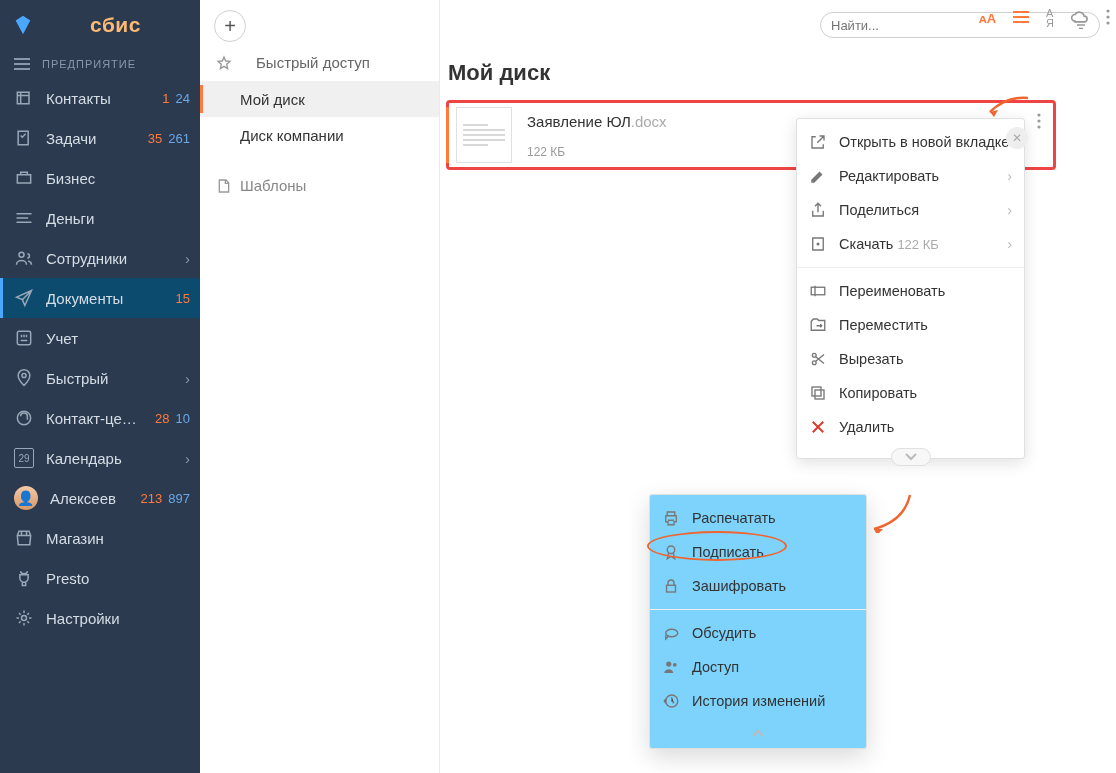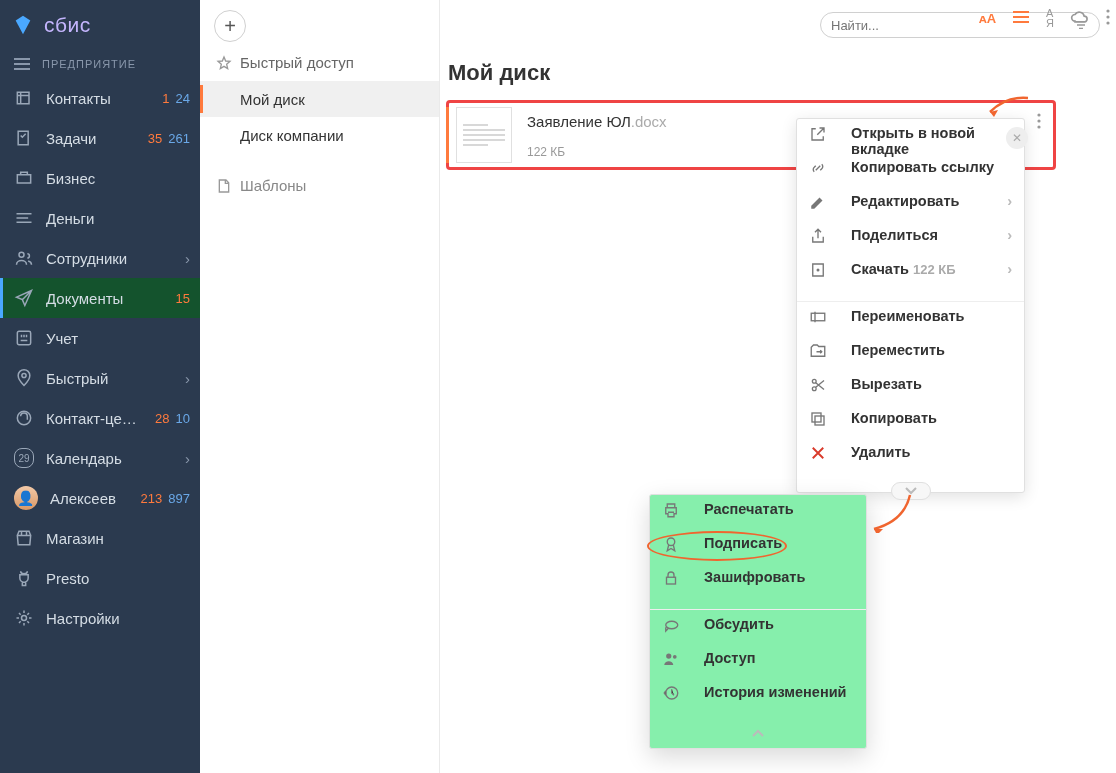--- a/index.html
+++ b/index.html
@@ -1,40 +1,40 @@
 <!DOCTYPE html>
 <html><head>
 <meta charset="utf-8">
 <style>
   * { box-sizing: border-box; margin: 0; padding: 0; }
   body { font-family: -apple-system, Segoe UI, Arial, sans-serif; font-size: 14px; color: #333; background: #fff; width: 1116px; height: 773px; overflow: hidden; position: relative; }
   
   .sidebar { position: absolute; left: 0; top: 0; width: 200px; height: 100%; background: #2b3a4f; color: #d5dde5; }
   .logo-row { display: flex; align-items: center; height: 50px; padding-left: 12px; gap: 10px; }
   .logo-icon { width: 22px; height: 22px; color: #4aa8ff; }
-  .logo-text { color: #c4b5fd; font-size: 21px; font-weight: 400; letter-spacing: 0.5px; }
+  .logo-text { color: #fdba74; font-size: 21px; font-weight: 700; letter-spacing: 0.5px; margin-left: 46px; }
   .org-row { display: flex; align-items: center; height: 28px; padding: 0 14px; gap: 12px; color: #8997ab; font-size: 11px; letter-spacing: 1px; }
   .hamburger-lines { width: 16px; display: flex; flex-direction: column; gap: 3px; }
   .hamburger-lines div { height: 2px; background: #8997ab; }
   
   .nav-item { display: flex; align-items: center; height: 40px; padding: 0 10px 0 14px; gap: 12px; cursor: pointer; color: #d5dde5; font-size: 15px; position: relative; }
-  .nav-item.active { background: #14532d; }
+  .nav-item.active { background: #0c4a6e; }
   .nav-item.active::before { content: ""; position: absolute; left: 0; top: 0; bottom: 0; width: 3px; background: #4aa8ff; }
   .nav-ico { width: 20px; height: 20px; display: flex; align-items: center; justify-content: center; flex-shrink: 0; color: #9aa7b8; }
   .nav-label { flex: 1; white-space: nowrap; overflow: hidden; text-overflow: ellipsis; }
   .nav-badges { display: flex; gap: 6px; font-size: 13px; }
   .b-orange { color: #ff7a3d; }
   .b-blue { color: #6aa8e8; }
   .chev { color: #8997ab; }
   .avatar { width: 24px; height: 24px; border-radius: 50%; background: linear-gradient(#f2c9a8, #d99866); display: flex; align-items: center; justify-content: center; font-size: 14px; color: #5a3a20; flex-shrink: 0; }
-  .cal-badge { width: 20px; height: 20px; border: 1px solid #9aa7b8; border-radius: 8px; display: flex; align-items: center; justify-content: center; font-size: 10px; color: #9aa7b8; flex-shrink: 0; }
+  .cal-badge { width: 20px; height: 20px; border: 1px solid #9aa7b8; border-radius: 2px; display: flex; align-items: center; justify-content: center; font-size: 10px; color: #9aa7b8; flex-shrink: 0; }
   
   .panel2 { position: absolute; left: 200px; top: 0; width: 240px; height: 100%; border-right: 1px solid #eaeaea; background: #fff; }
   .plus { width: 32px; height: 32px; border-radius: 50%; border: 1px solid #d0d0d0; display: flex; align-items: center; justify-content: center; margin: 10px 0 0 14px; font-size: 20px; color: #555; cursor: pointer; }
-  .fav-row { display: flex; align-items: center; gap: 8px; padding: 12px 16px 10px; color: #666; font-size: 15px; }
+  .fav-row { display: flex; align-items: center; gap: 24px; padding: 12px 16px 10px; color: #666; font-size: 15px; }
   .tree-item { height: 36px; display: flex; align-items: center; padding-left: 40px; font-size: 15px; cursor: pointer; color: #333; position: relative; }
   .tree-item.sel { background: #f0f0f0; font-weight: 500; }
   .tree-item.sel::before { content: ""; position: absolute; left: 0; top: 4px; bottom: 4px; width: 3px; background: #ff7a3d; }
   .tmpl-row { display: flex; align-items: center; gap: 8px; padding: 24px 16px 0; color: #888; font-size: 15px; cursor: pointer; }
   
   .main { position: absolute; left: 440px; top: 0; right: 0; height: 100%; }
   .topbar { height: 50px; display: flex; align-items: center; padding: 0 16px 0 6px; gap: 10px; }
   .search { flex: 0 0 280px; margin-left: auto; height: 26px; border: 1px solid #d0d0d0; border-radius: 13px; display: flex; align-items: center; padding: 0 10px; }
   .search input { border: none; outline: none; flex: 1; font-size: 13px; color: #888; background: transparent; }
   .filter-ico { color: #999; }
@@ -49,29 +49,29 @@
   .doc-line { height: 2px; background: #d8d8d8; }
   .doc-line.s { width: 60%; }
   .finfo { flex: 1; padding: 10px 10px 8px 6px; display: flex; flex-direction: column; justify-content: space-between; }
   .fname { font-size: 15px; color: #333; }
   .fext { color: #aaa; }
   .fsize { font-size: 12px; color: #999; }
   .dots-btn { width: 28px; display: flex; align-items: flex-start; justify-content: center; padding-top: 10px; color: #999; cursor: pointer; }
   
   .ctx1 { position: absolute; left: 796px; top: 118px; width: 229px; background: #fff; border: 1px solid #e0e0e0; border-radius: 3px; box-shadow: 0 4px 16px rgba(0,0,0,0.12); padding: 6px 0; z-index: 5; }
   .ctx1 .close { position: absolute; right: -4px; top: 8px; width: 22px; height: 22px; border-radius: 50%; background: #eee; display: flex; align-items: center; justify-content: center; color: #aaa; cursor: pointer; font-size: 12px; }
-  .ctx-item { height: 34px; display: flex; align-items: flex-start; padding: 0 12px; gap: 24px; cursor: pointer; font-size: 14.5px; color: #333; font-weight: bold; }
+  .ctx-item { height: 34px; display: flex; align-items: center; padding: 0 12px; gap: 12px; cursor: pointer; font-size: 14.5px; color: #333; }
   .ctx-ico { width: 18px; height: 18px; display: flex; align-items: center; justify-content: center; color: #777; flex-shrink: 0; }
   .ctx-label { flex: 1; }
   .ctx-sub { color: #aaa; font-size: 13px; margin-left: 4px; }
   .ctx-chev { color: #bbb; }
   .ctx-sep { height: 1px; background: #eee; margin: 6px 0; }
   .ctx-expand { height: 18px; display: flex; align-items: center; justify-content: center; background: #f7f7f7; border: 1px solid #e0e0e0; border-radius: 10px; width: 40px; margin: 4px auto -14px; color: #bbb; cursor: pointer; position: relative; z-index: 6; }
   
-  .ctx2 { position: absolute; left: 649px; top: 494px; width: 218px; background: #86efac; border: 1px solid #e0e0e0; border-radius: 3px; box-shadow: 0 8px 24px rgba(0,0,0,0.15); padding: 6px 0; z-index: 6; }
+  .ctx2 { position: absolute; left: 649px; top: 494px; width: 218px; background: #7dd3fc; border: 1px solid #e0e0e0; border-radius: 3px; box-shadow: 0 8px 24px rgba(0,0,0,0.15); padding: 6px 0; z-index: 6; }
   .ctx2 .ctx-expand-up { height: 18px; display: flex; align-items: center; justify-content: center; margin: 6px auto 0; color: #bbb; }
   
   .ring { position: absolute; border: 2px solid #f0652f; border-radius: 50%/50%; pointer-events: none; z-index: 8; }
   .ring1 { left: 647px; top: 531px; width: 140px; height: 30px; }
   .arrow-svg { position: absolute; pointer-events: none; z-index: 7; }
 </style>
 </head>
 <body>
 
 <div class="sidebar">
@@ -303,28 +303,20 @@
         <span class="ctx-ico">
           <svg width="18" height="18" viewBox="0 0 24 24">
             <path fill="none" stroke="currentColor" stroke-width="1.8" d="M14 4h6v6M20 4l-9 9M9 5H4v15h15v-5"></path>
           </svg>
         </span>
         <span class="ctx-label">Открыть в новой вкладке</span>
       </div>
       <div class="ctx-item">
         <span class="ctx-ico">
           <svg width="18" height="18" viewBox="0 0 24 24">
-            <path fill="none" stroke="currentColor" stroke-width="1.8" d="M9 15l6-6M7 17a4 4 0 010-6l2-2M17 7a4 4 0 010 6l-2 2"></path>
-          </svg>
-        </span>
-        <span class="ctx-label">Копировать ссылку</span>
-      </div>
-      <div class="ctx-item">
-        <span class="ctx-ico">
-          <svg width="18" height="18" viewBox="0 0 24 24">
             <path fill="currentColor" d="M3 17l11-11 4 4-11 11H3zM16 4l4 4"></path>
           </svg>
         </span>
         <span class="ctx-label">Редактировать</span>
         <span class="ctx-chev">›</span>
       </div>
       <div class="ctx-item">
         <span class="ctx-ico">
           <svg width="18" height="18" viewBox="0 0 24 24">
             <path fill="none" stroke="currentColor" stroke-width="1.8" d="M12 3v12M8 7l4-4 4 4M5 13v7h14v-7"></path>

